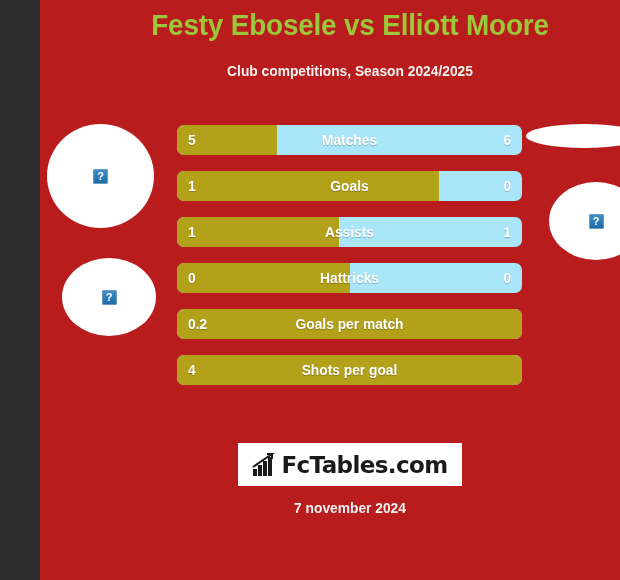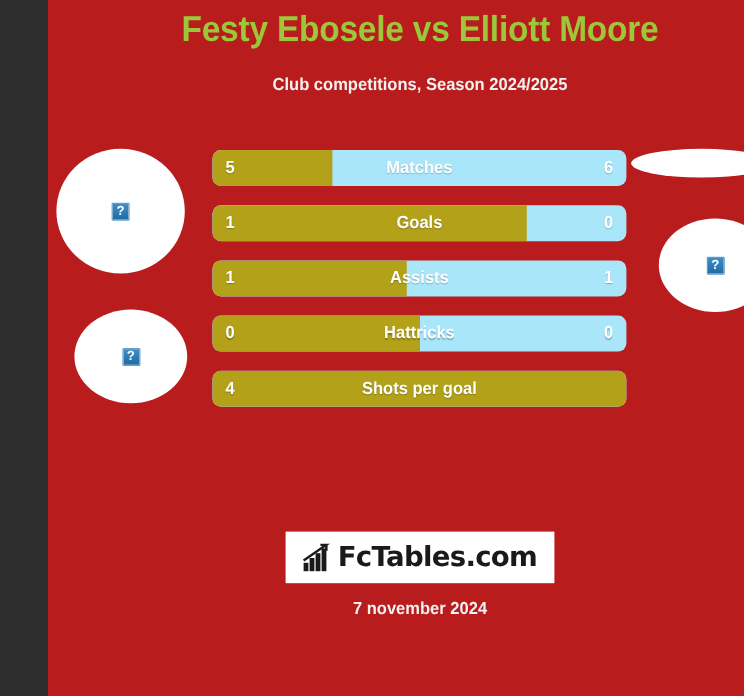--- a/index.html
+++ b/index.html
@@ -244,20 +244,25 @@
         <div class="bar-fill" style="width: 47%;"></div>
         <div class="bar-left-val">1</div>
         <div class="bar-label">Assists</div>
         <div class="bar-right-val">1</div>
       </div>
       <div class="bar-row">
         <div class="bar-fill" style="width: 50%;"></div>
         <div class="bar-left-val">0</div>
         <div class="bar-label">Hattricks</div>
         <div class="bar-right-val">0</div>
+      </div>
+      <div class="bar-row single">
+        <div class="bar-fill" style="width: 100%;"></div>
+        <div class="bar-left-val">0.2</div>
+        <div class="bar-label">Goals per match</div>
       </div>
       <div class="bar-row single">
         <div class="bar-fill" style="width: 100%;"></div>
         <div class="bar-left-val">4</div>
         <div class="bar-label">Shots per goal</div>
       </div>
     </div>
 
   <div class="logo-box">
     <svg class="logo-icon" viewBox="0 0 25 24">

